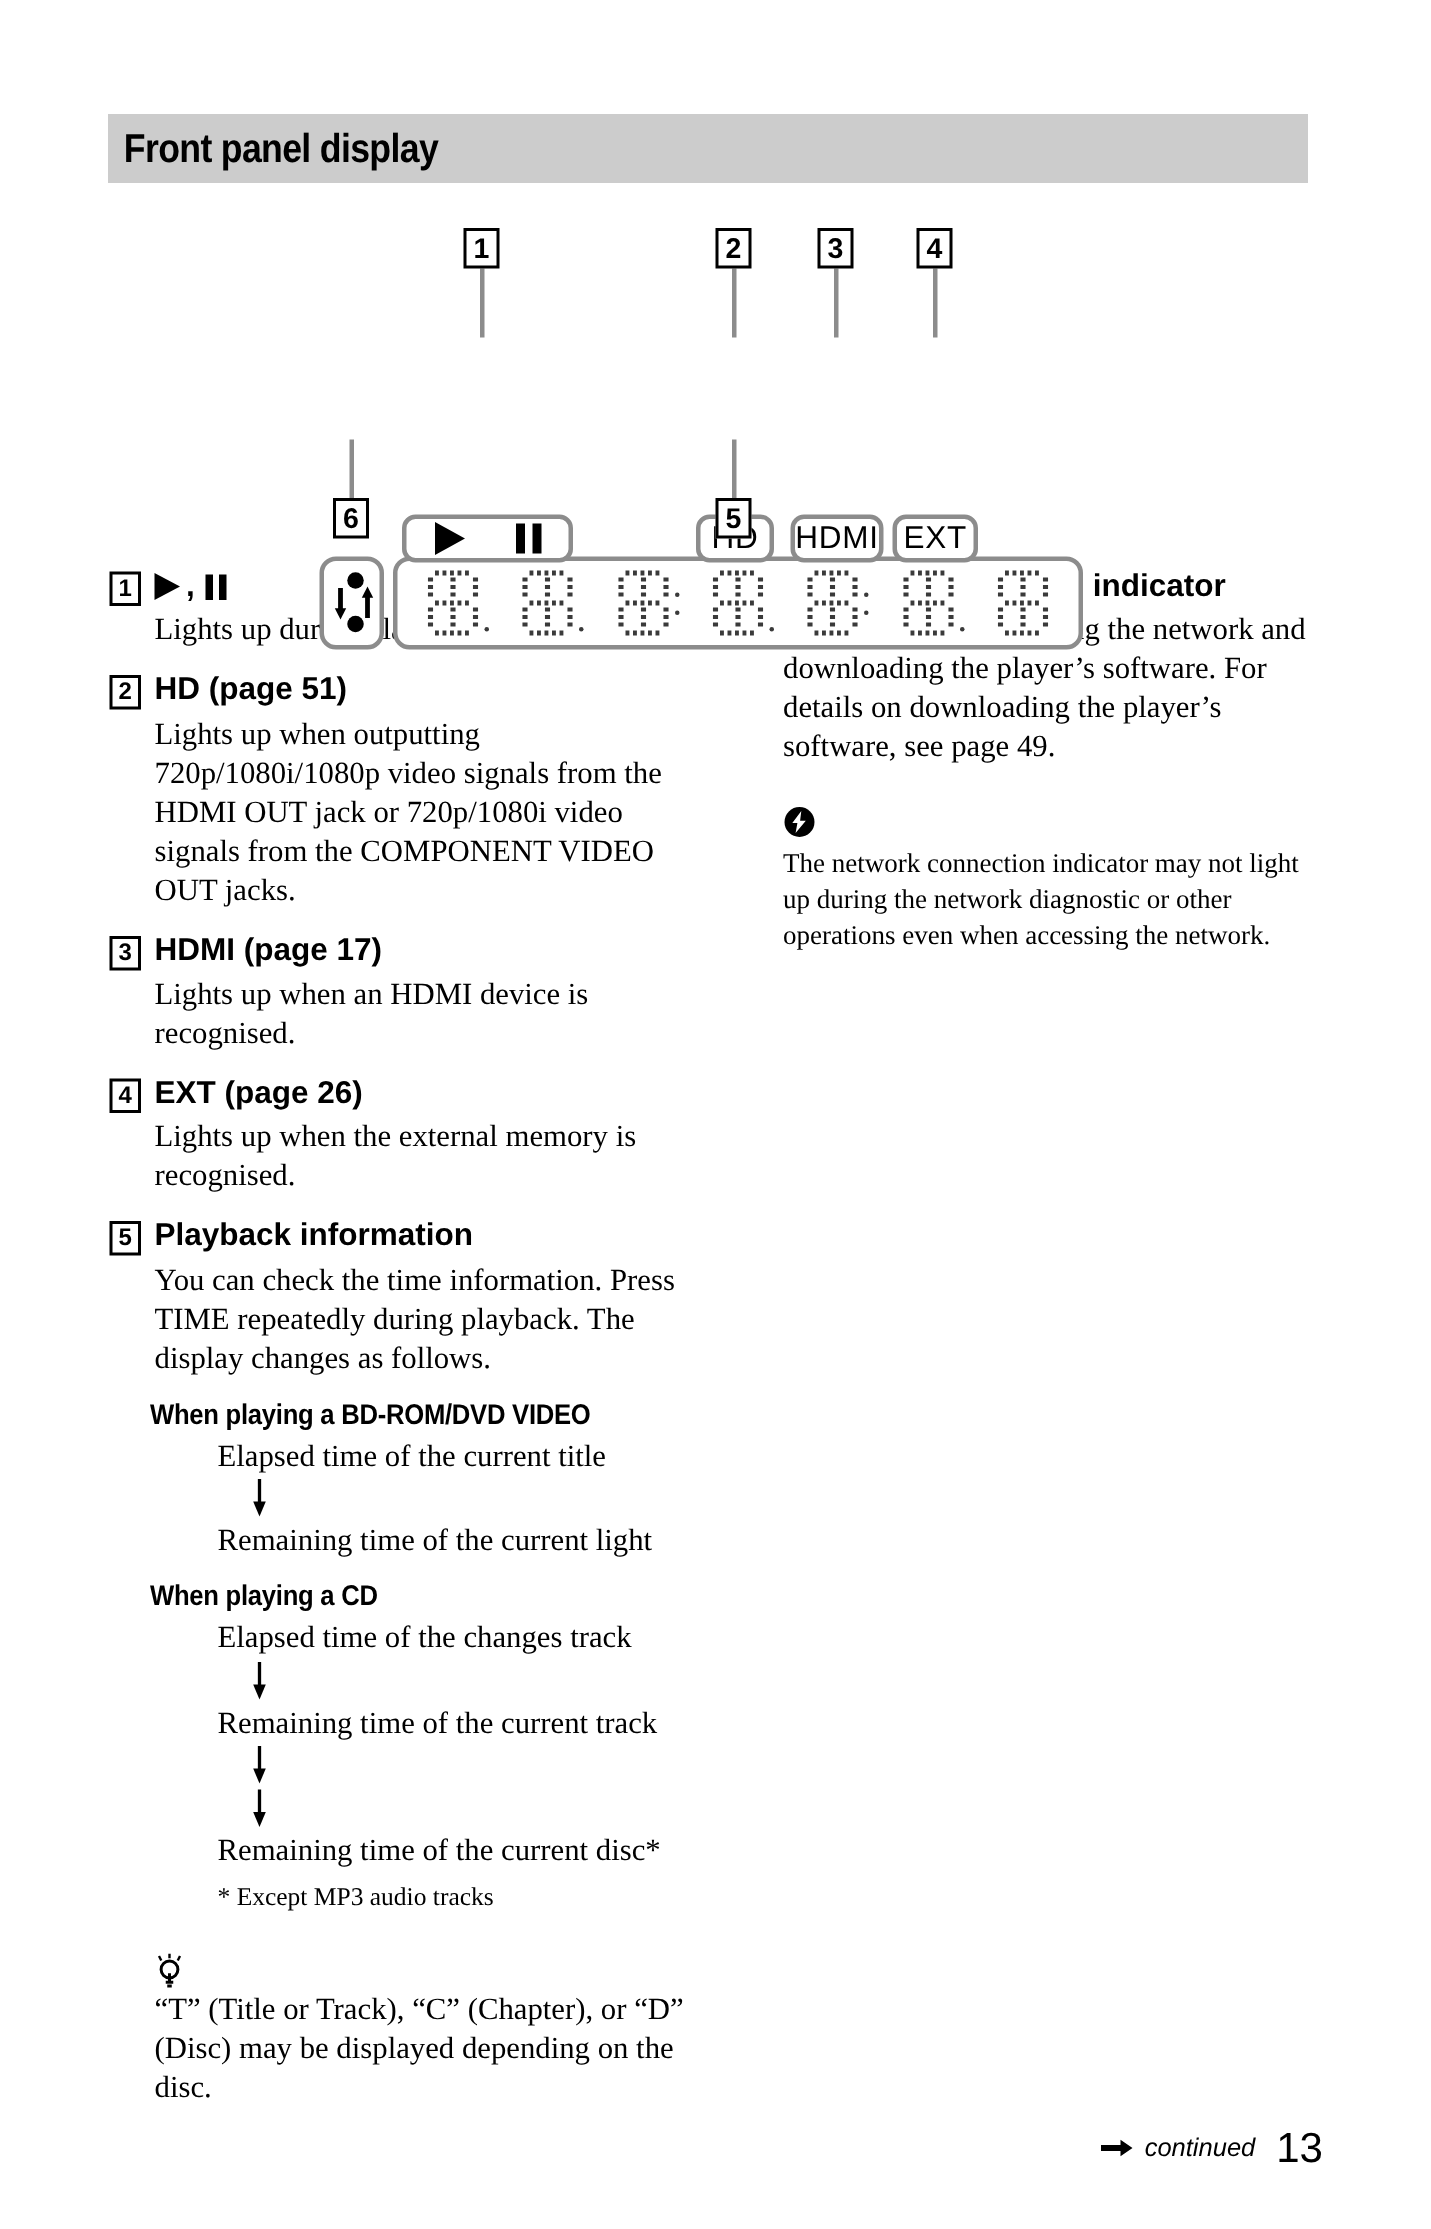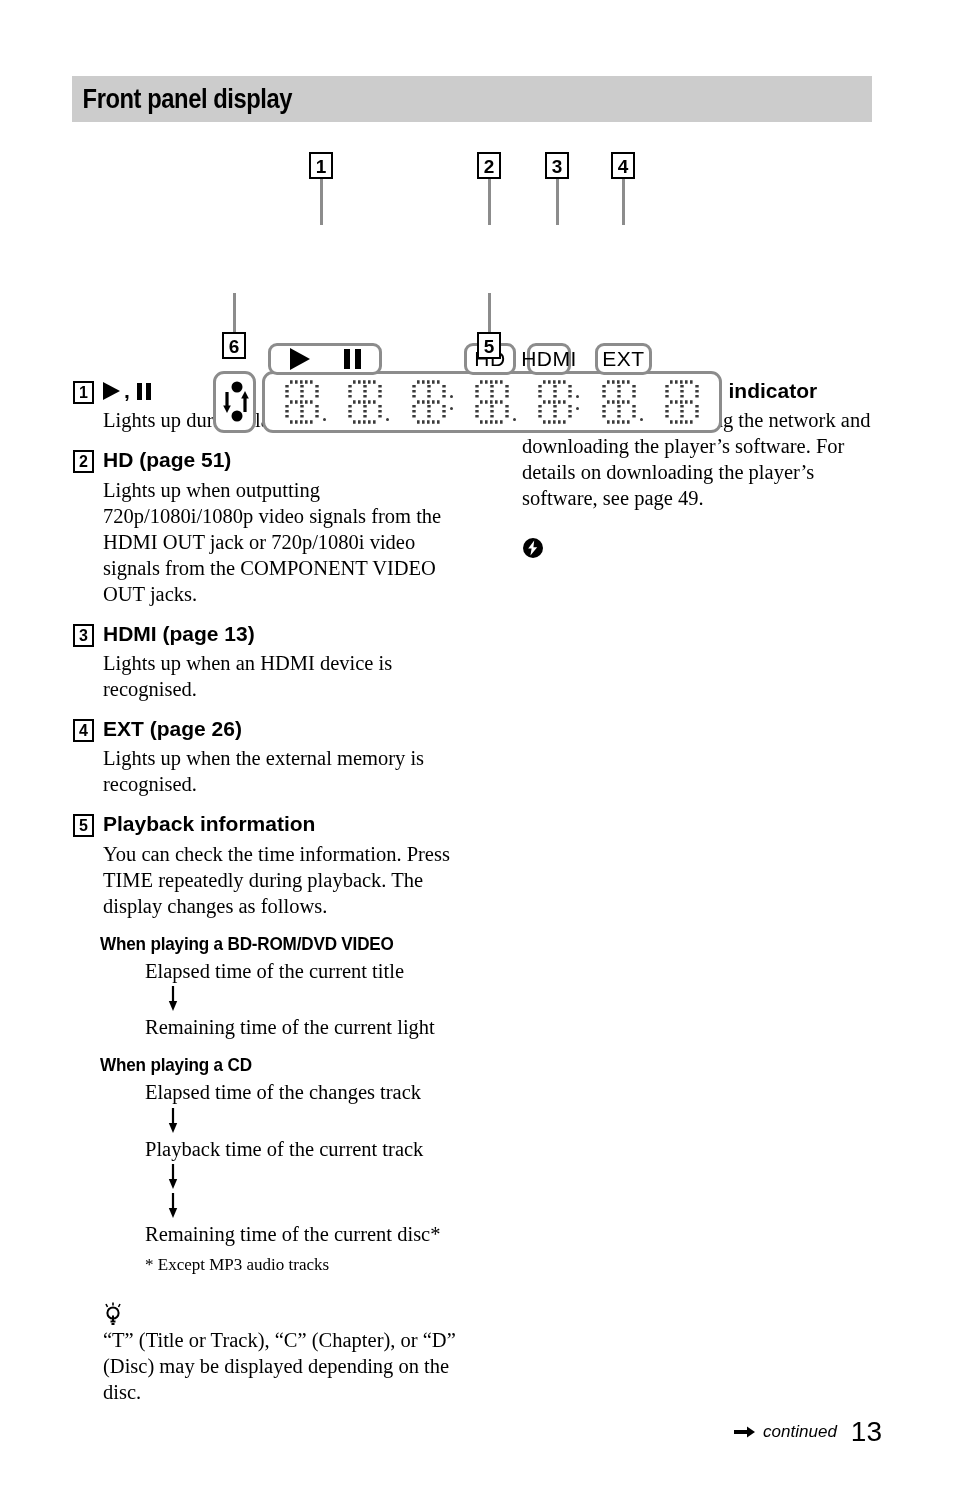--- a/index.html
+++ b/index.html
@@ -70,21 +70,21 @@
   .tri-play {
     width:0;height:0;
     border-left:20px solid #000;
     border-top:11px solid transparent;
     border-bottom:11px solid transparent;
   }
   .pause-icon { display:flex; gap:5px; }
   .pause-icon i { display:block; width:6px; height:20px; background:#000; }
 
   #badge-hd   { left:464px; top:203px; width:52px;  height:32px; }
-  #badge-hdmi { left:527px; top:203px; width:44px;  height:32px; }
+  #badge-hdmi { left:527px; top:203px; width:62px;  height:32px; }
   #badge-ext  { left:595px; top:203px; width:57px;  height:32px; }
 
   
   #network-indicator {
     position:absolute; left:213px; top:231px; width:43px; height:62px;
     border:3px solid #8c8c8c; border-radius:11px; background:#fff;
     box-sizing:border-box; z-index:3;
   }
   #network-indicator svg { position:absolute; left:0; top:0; }
 
@@ -384,21 +384,21 @@
     <div class="entry-head">
       <div class="num-box">2</div>
       <div class="entry-title">HD (page 51)</div>
     </div>
     <div class="entry-body">Lights up when outputting 720p/1080i/1080p video signals from the HDMI OUT jack or 720p/1080i video signals from the COMPONENT VIDEO OUT jacks.</div>
   </div>
 
   <div class="entry">
     <div class="entry-head">
       <div class="num-box">3</div>
-      <div class="entry-title">HDMI (page 13)</div>
+      <div class="entry-title">HDMI (page 17)</div>
     </div>
     <div class="entry-body">Lights up when an HDMI device is recognised.</div>
   </div>
 
   <div class="entry">
     <div class="entry-head">
       <div class="num-box">4</div>
       <div class="entry-title">EXT (page 26)</div>
     </div>
     <div class="entry-body">Lights up when the external memory is recognised.</div>
@@ -422,21 +422,21 @@
     <div class="flow-step">Remaining time of the current light</div>
   </div>
 
   <div class="sub-head">When playing a CD</div>
   <div class="flow">
     <div class="flow-step">Elapsed time of the changes track</div>
     <svg class="flow-arrow" viewBox="0 0 30 28">
       <path d="M6 1 L6 20" stroke="#000" stroke-width="2.2" fill="none"></path>
       <path d="M6 26 L1.8 16 L10.2 16 Z" fill="#000"></path>
     </svg>
-    <div class="flow-step">Playback time of the current track</div>
+    <div class="flow-step">Remaining time of the current track</div>
     <svg class="flow-arrow" viewBox="0 0 30 28">
       <path d="M6 1 L6 20" stroke="#000" stroke-width="2.2" fill="none"></path>
       <path d="M6 26 L1.8 16 L10.2 16 Z" fill="#000"></path>
     </svg>
     <svg class="flow-arrow" viewBox="0 0 30 28">
       <path d="M6 1 L6 20" stroke="#000" stroke-width="2.2" fill="none"></path>
       <path d="M6 26 L1.8 16 L10.2 16 Z" fill="#000"></path>
     </svg>
     <div class="flow-step">Remaining time of the current disc*</div>
   </div>
@@ -465,20 +465,21 @@
       <div class="entry-title">Network connection indicator</div>
     </div>
     <div class="entry-body">Lights up when accessing the network and downloading the player’s software. For details on downloading the player’s software, see page 49.</div>
   </div>
 
   <div class="note-block">
     <svg class="note-icon" viewBox="0 0 22 22">
       <circle cx="11" cy="11" r="10" fill="#000"></circle>
       <path d="M12.2 3.6 L6.2 11.6 L9.6 11.6 L8.4 18.4 L15.2 10.2 L11.4 10.2 Z" fill="#fff"></path>
     </svg>
+    <div class="note-text">The network connection indicator may not light up during the network diagnostic or other operations even when accessing the network.</div>
   </div>
 
 </div>
 
 <div id="page-footer">
   <svg class="cont-arrow" viewBox="0 0 22 14">
     <path d="M0 5 L13 5 L13 1.5 L21 7 L13 12.5 L13 9 L0 9 Z" fill="#000"></path>
   </svg>
   <span class="cont-label">continued</span>
   <span class="page-number">13</span>

